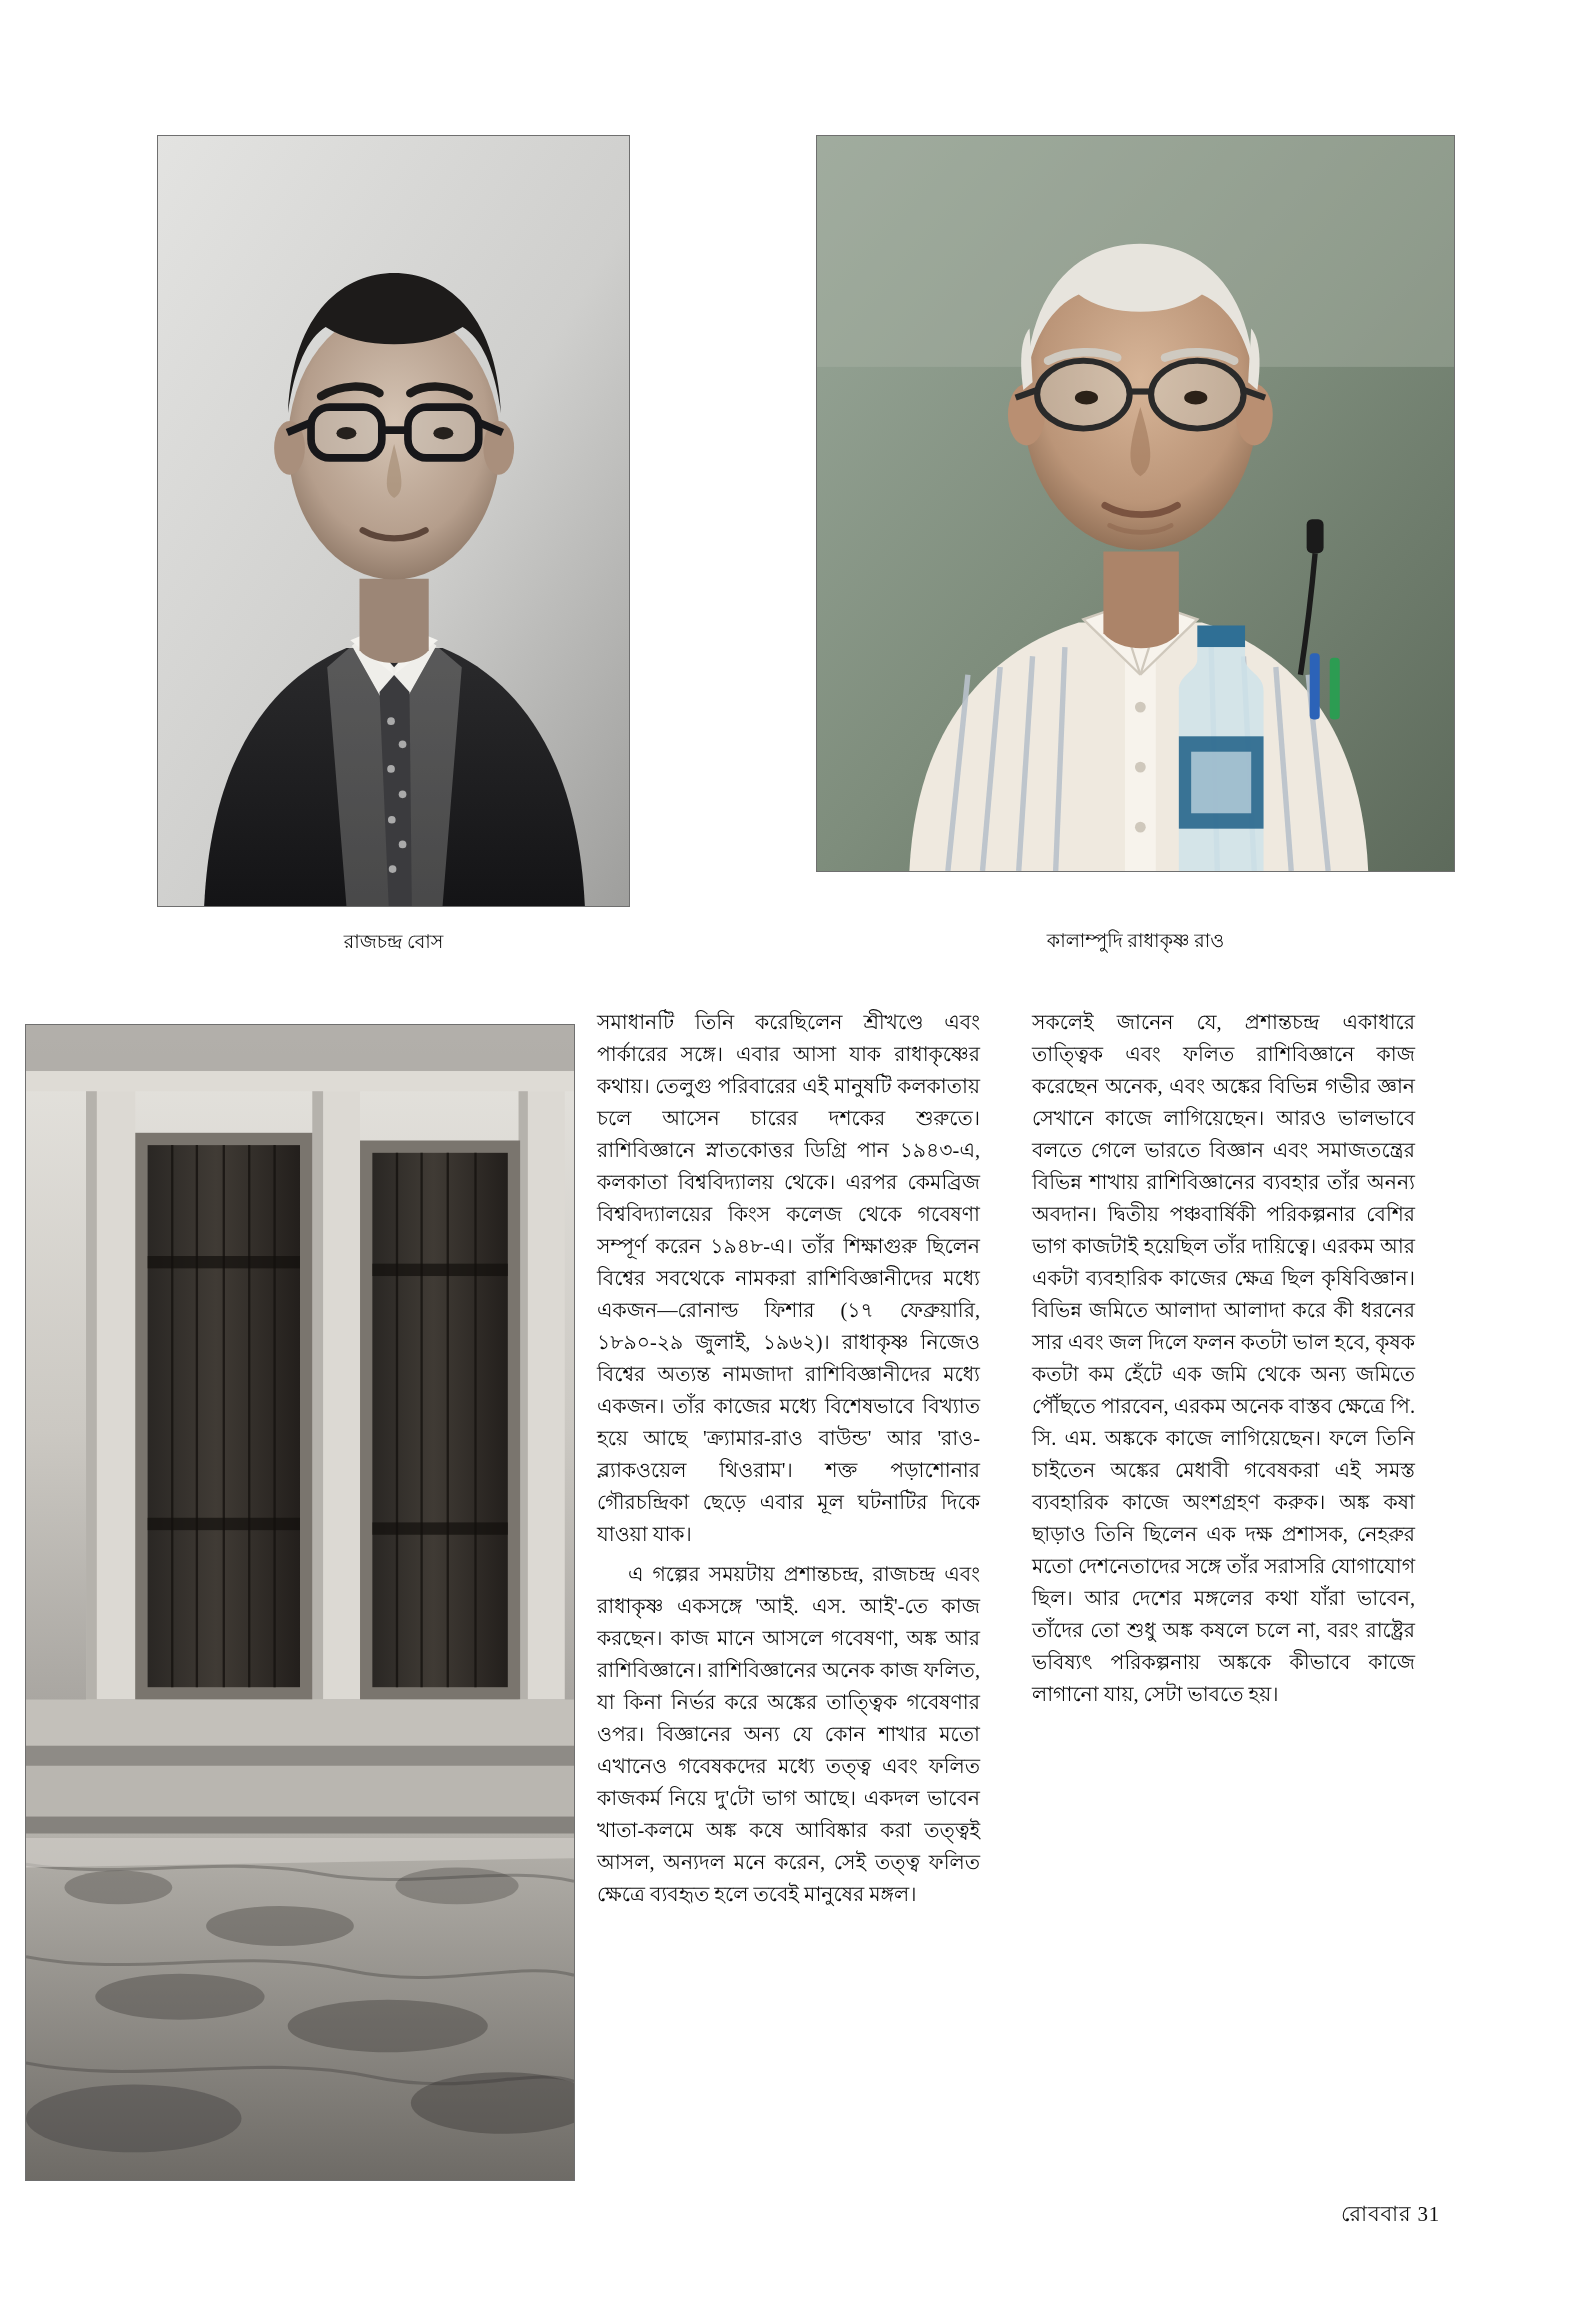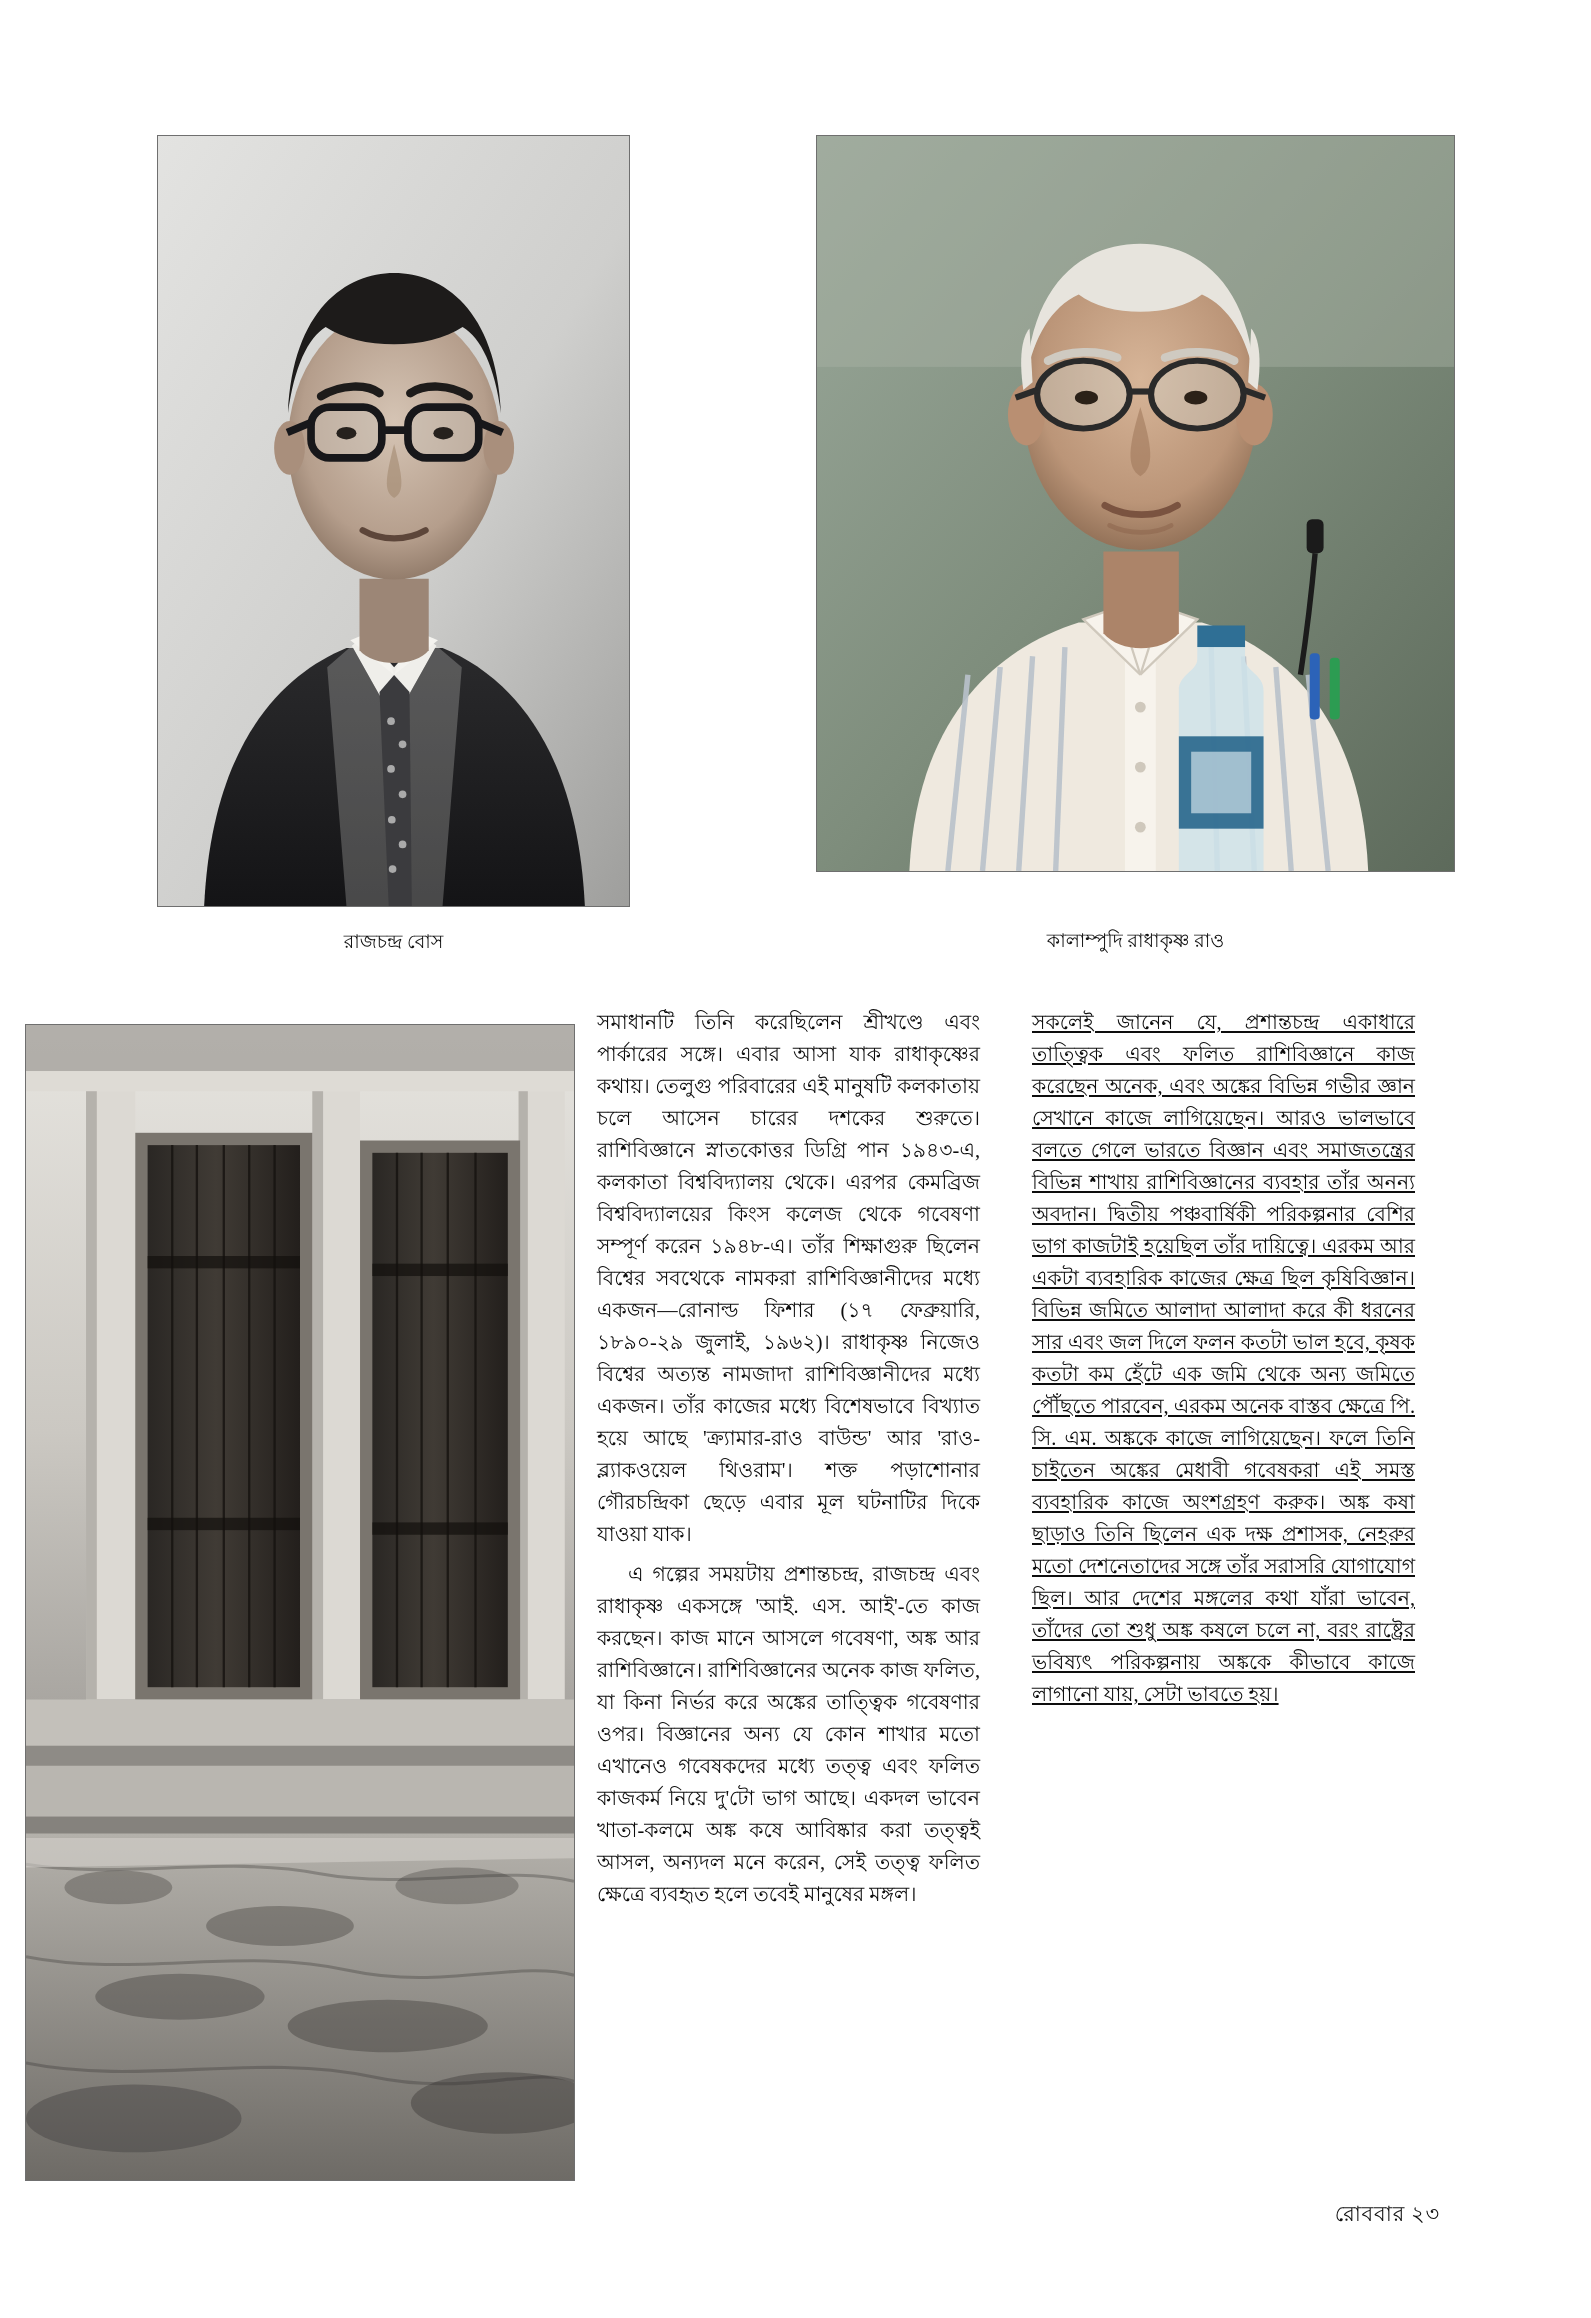--- a/index.html
+++ b/index.html
@@ -69,21 +69,21 @@
     position: absolute;
     top: 1006px;
     width: 383px;
     font-size: 20.4px;
     line-height: 32px;
     text-align: justify;
     text-justify: inter-word;
     color: #0d0d0d;
   }
   .col-1 { left: 597px; }
-  .col-2 { left: 1032px; text-decoration: underline; }
+  .col-2 { left: 1032px; }
   .col p { margin: 0; }
   .col p.indent { text-indent: 31px; margin-top: 8px; }
 
   .folio {
     position: absolute;
     right: 151px;
     bottom: 86px;
     font-size: 21px;
     letter-spacing: 0.8px;
   }
@@ -348,16 +348,16 @@
 
   <div class="col col-1">
     <p>সমাধানটি তিনি করেছিলেন শ্রীখণ্ডে এবং পার্কারের সঙ্গে। এবার আসা যাক রাধাকৃষ্ণের কথায়। তেলুগু পরিবারের এই মানুষটি কলকাতায় চলে আসেন চারের দশকের শুরুতে। রাশিবিজ্ঞানে স্নাতকোত্তর ডিগ্রি পান ১৯৪৩-এ, কলকাতা বিশ্ববিদ্যালয় থেকে। এরপর কেমব্রিজ বিশ্ববিদ্যালয়ের কিংস কলেজ থেকে গবেষণা সম্পূর্ণ করেন ১৯৪৮-এ। তাঁর শিক্ষাগুরু ছিলেন বিশ্বের সবথেকে নামকরা রাশিবিজ্ঞানীদের মধ্যে একজন—রোনাল্ড ফিশার (১৭ ফেব্রুয়ারি, ১৮৯০-২৯ জুলাই, ১৯৬২)। রাধাকৃষ্ণ নিজেও বিশ্বের অত্যন্ত নামজাদা রাশিবিজ্ঞানীদের মধ্যে একজন। তাঁর কাজের মধ্যে বিশেষভাবে বিখ্যাত হয়ে আছে 'ক্র্যামার-রাও বাউন্ড' আর 'রাও-ব্ল্যাকওয়েল থিওরাম'। শক্ত পড়াশোনার গৌরচন্দ্রিকা ছেড়ে এবার মূল ঘটনাটির দিকে যাওয়া যাক।</p>
     <p class="indent">এ গল্পের সময়টায় প্রশান্তচন্দ্র, রাজচন্দ্র এবং রাধাকৃষ্ণ একসঙ্গে 'আই. এস. আই'-তে কাজ করছেন। কাজ মানে আসলে গবেষণা, অঙ্ক আর রাশিবিজ্ঞানে। রাশিবিজ্ঞানের অনেক কাজ ফলিত, যা কিনা নির্ভর করে অঙ্কের তাত্ত্বিক গবেষণার ওপর। বিজ্ঞানের অন্য যে কোন শাখার মতো এখানেও গবেষকদের মধ্যে তত্ত্ব এবং ফলিত কাজকর্ম নিয়ে দু'টো ভাগ আছে। একদল ভাবেন খাতা-কলমে অঙ্ক কষে আবিষ্কার করা তত্ত্বই আসল, অন্যদল মনে করেন, সেই তত্ত্ব ফলিত ক্ষেত্রে ব্যবহৃত হলে তবেই মানুষের মঙ্গল।</p>
   </div>
 
   <div class="col col-2">
     <p>সকলেই জানেন যে, প্রশান্তচন্দ্র একাধারে তাত্ত্বিক এবং ফলিত রাশিবিজ্ঞানে কাজ করেছেন অনেক, এবং অঙ্কের বিভিন্ন গভীর জ্ঞান সেখানে কাজে লাগিয়েছেন। আরও ভালভাবে বলতে গেলে ভারতে বিজ্ঞান এবং সমাজতন্ত্রের বিভিন্ন শাখায় রাশিবিজ্ঞানের ব্যবহার তাঁর অনন্য অবদান। দ্বিতীয় পঞ্চবার্ষিকী পরিকল্পনার বেশির ভাগ কাজটাই হয়েছিল তাঁর দায়িত্বে। এরকম আর একটা ব্যবহারিক কাজের ক্ষেত্র ছিল কৃষিবিজ্ঞান। বিভিন্ন জমিতে আলাদা আলাদা করে কী ধরনের সার এবং জল দিলে ফলন কতটা ভাল হবে, কৃষক কতটা কম হেঁটে এক জমি থেকে অন্য জমিতে পৌঁছতে পারবেন, এরকম অনেক বাস্তব ক্ষেত্রে পি. সি. এম. অঙ্ককে কাজে লাগিয়েছেন। ফলে তিনি চাইতেন অঙ্কের মেধাবী গবেষকরা এই সমস্ত ব্যবহারিক কাজে অংশগ্রহণ করুক। অঙ্ক কষা ছাড়াও তিনি ছিলেন এক দক্ষ প্রশাসক, নেহরুর মতো দেশনেতাদের সঙ্গে তাঁর সরাসরি যোগাযোগ ছিল। আর দেশের মঙ্গলের কথা যাঁরা ভাবেন, তাঁদের তো শুধু অঙ্ক কষলে চলে না, বরং রাষ্ট্রের ভবিষ্যৎ পরিকল্পনায় অঙ্ককে কীভাবে কাজে লাগানো যায়, সেটা ভাবতে হয়।</p>
   </div>
 
-  <div class="folio">রোববার  ২৩</div>
+  <div class="folio">রোববার  31</div>
 
 </div>
 
 
 </body></html>

